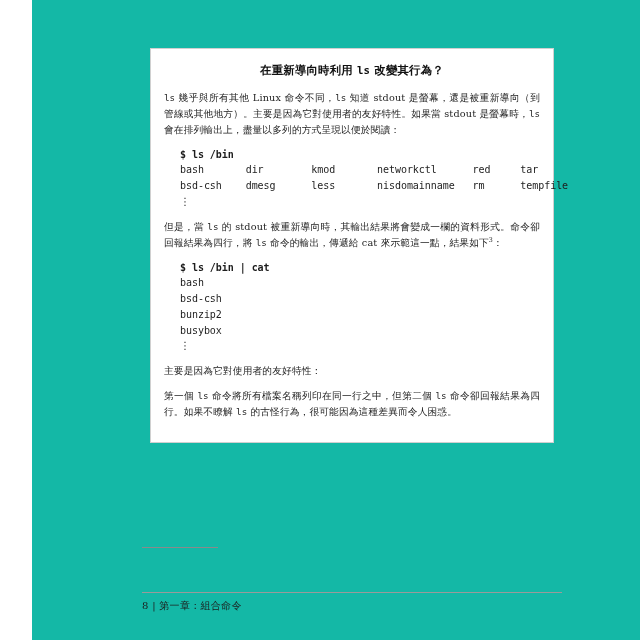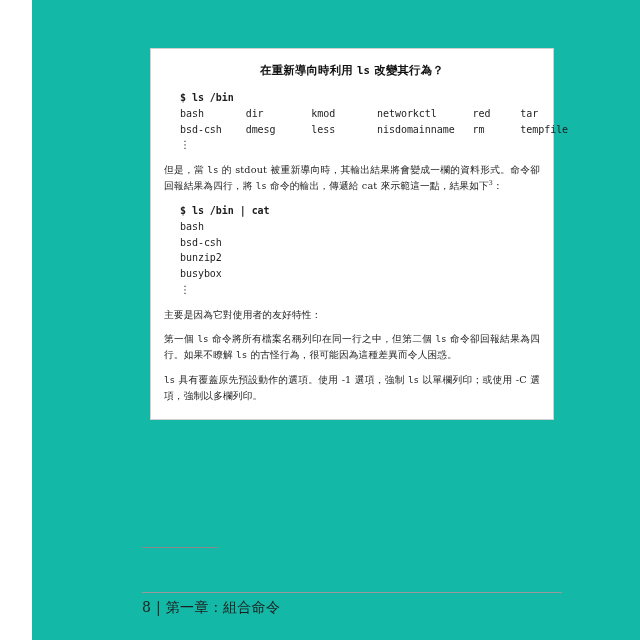--- a/index.html
+++ b/index.html
@@ -124,58 +124,58 @@
     left: 110px;
     top: 592px;
     width: 420px;
     height: 1px;
     background: #9a9a9a;
   }
   .footer-text {
     position: absolute;
     left: 110px;
     top: 599px;
-    font-size: 14px;
+    font-size: 10px;
     color: #1d1d1d;
     font-family: "DejaVu Serif", "Liberation Serif", serif;
     letter-spacing: 0.3px;
   }
 </style>
 </head>
 <body>
 
 <div class="page">
 
   <div class="sidebar-box">
 
     <div class="sidebar-title">
       <span>在重新導向時利用 </span><span class="mono">ls</span><span> 改變其行為？</span>
     </div>
 
+    <p class="para"><span class="mono">ls</span><span> 幾乎與所有其他 Linux 命令不同，</span><span class="mono">ls</span><span> 知道 stdout 是螢幕，還是被重新導向（到管線或其他地方）。主要是因為它對使用者的友好特性。如果當 stdout 是螢幕時，</span><span class="mono">ls</span><span> 會在排列輸出上，盡量以多列的方式呈現以便於閱讀：</span></p>
 
     <div class="code"><span class="cmd">$ ls /bin</span>
 <span>bash       dir        kmod       networkctl      red     tar</span>
 <span>bsd-csh    dmesg      less       nisdomainname   rm      tempfile</span>
 <span class="vdots">⋮</span></div>
 
     <p class="para"><span>但是，當 </span><span class="mono">ls</span><span> 的 stdout 被重新導向時，其輸出結果將會變成一欄的資料形式。命令卻回報結果為四行，將 </span><span class="mono">ls</span><span> 命令的輸出，傳遞給 cat 來示範這一點，結果如下</span><sup>3</sup><span>：</span></p>
 
     <div class="code"><span class="cmd">$ ls /bin | cat</span>
 <span>bash</span>
 <span>bsd-csh</span>
 <span>bunzip2</span>
 <span>busybox</span>
 <span class="vdots">⋮</span></div>
 
     <p class="para">主要是因為它對使用者的友好特性：</p>
 
 
     <p class="para"><span>第一個 </span><span class="mono">ls</span><span> 命令將所有檔案名稱列印在同一行之中，但第二個 </span><span class="mono">ls</span><span> 命令卻回報結果為四行。如果不瞭解 </span><span class="mono">ls</span><span> 的古怪行為，很可能因為這種差異而令人困惑。</span></p>
 
-    <p class="para" style="margin-bottom:2px;"><span class="mono">ls</span><span> 具有覆蓋原先預設動作的選項。使用 -1 選項，強制 </span><span class="mono">ls</span><span> 以單欄列印；或使用 -C 選項，強制以多欄列印。</span></p>
 
   </div>
 
   <div class="footnote-rule"></div>
 
   <div class="footer-rule"></div>
   <div class="footer-text"><span>8</span>&nbsp;<span>|</span>&nbsp;<span>第一章：組合命令</span></div>
 
 </div>
 

